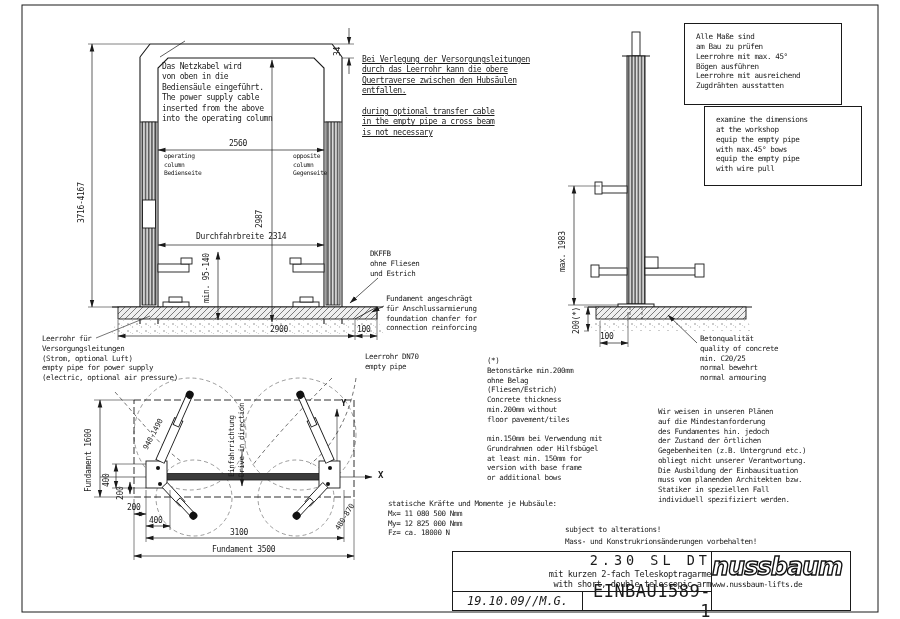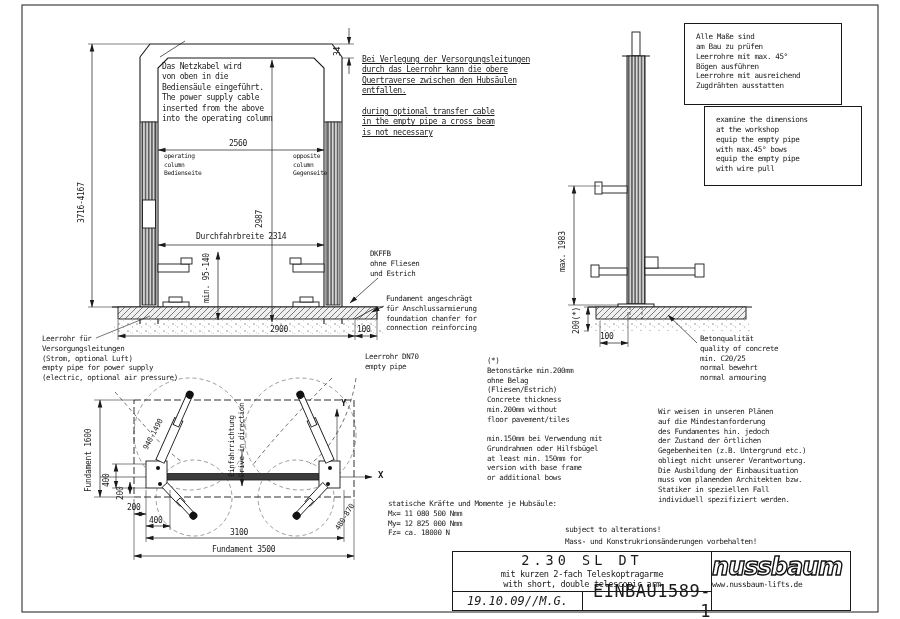--- a/index.html
+++ b/index.html
@@ -10,21 +10,21 @@
   .dim { position:absolute; font-size:8px; white-space:pre; letter-spacing:-0.3px; }
   .rot { transform:rotate(-90deg); transform-origin:0 0; white-space:pre; }
   .rot62 { transform:rotate(-62deg); transform-origin:0 0; white-space:pre; }
   .rot48 { transform:rotate(-58deg); transform-origin:0 0; white-space:pre; }
   .small { font-size:6.3px; line-height:1.35; }
   .box { position:absolute; border:1px solid #1a1a1a; background:#fff; padding:8px 4px 0 11px; }
   .axis { font-size:9px; font-weight:bold; }
   
   .tblock { position:absolute; left:452px; top:551px; width:399px; height:60px; border:1.6px solid #1a1a1a; display:flex; background:#fff; box-sizing:border-box; }
   .tb-left { width:259px; border-right:1.4px solid #1a1a1a; display:flex; flex-direction:column; box-sizing:border-box; }
-  .tb-titles { flex:1; text-align:center; padding-top:1px; }
+  .tb-titles { flex:1; text-align:right; padding-top:1px; }
   .tb-model { font-size:13.5px; letter-spacing:4px; line-height:1.15; }
   .tb-sub { font-size:8.6px; line-height:1.2; letter-spacing:-0.4px; }
   .tb-row { height:19px; border-top:1.2px solid #1a1a1a; display:flex; box-sizing:border-box; }
   .tb-date { width:130px; border-right:1.2px solid #1a1a1a; font-size:12px; display:flex; align-items:center; justify-content:center; box-sizing:border-box;font-style:italic; }
   .tb-num { flex:1; font-size:17px; display:flex; align-items:center; justify-content:center; letter-spacing:0.5px;text-align:right; }
   .tb-logo { flex:1; text-align:left; padding-top:3px; }
   .brand { display:inline-block; font-family:"DejaVu Sans", sans-serif; font-size:24px; font-weight:800; font-style:italic;
            color:#fff; -webkit-text-stroke:1.4px #111; letter-spacing:-1px; line-height:1.0; transform:scaleY(1.05); }
   .website { font-size:7.8px; margin-top:1px; letter-spacing:-0.4px; }
 </style>

